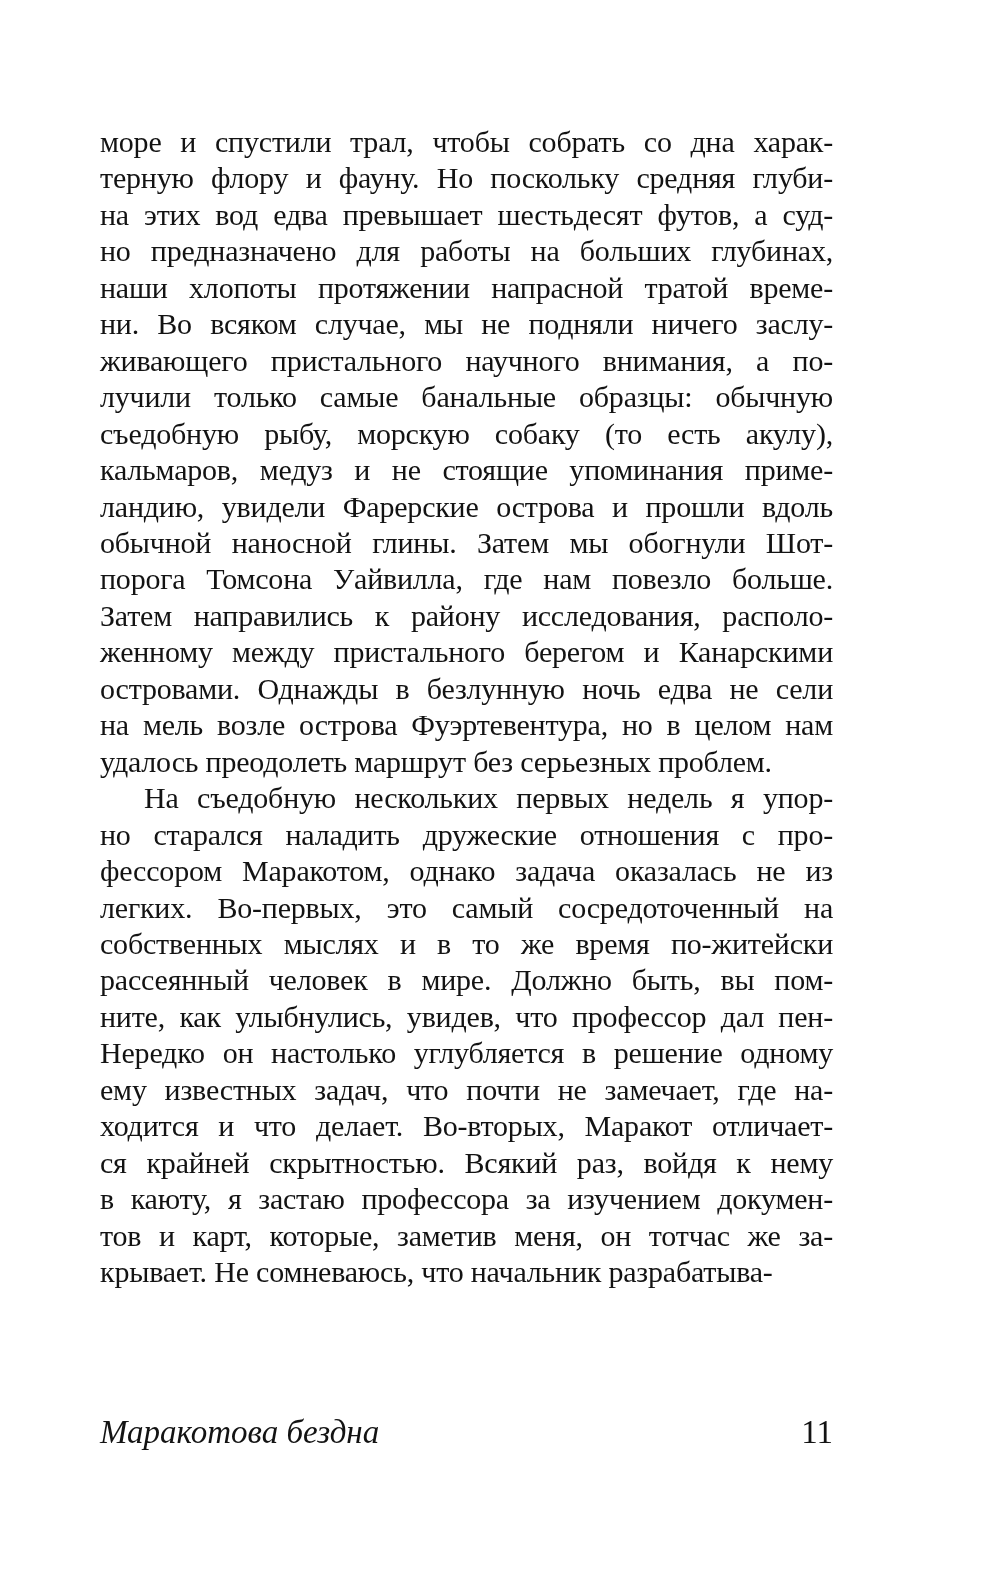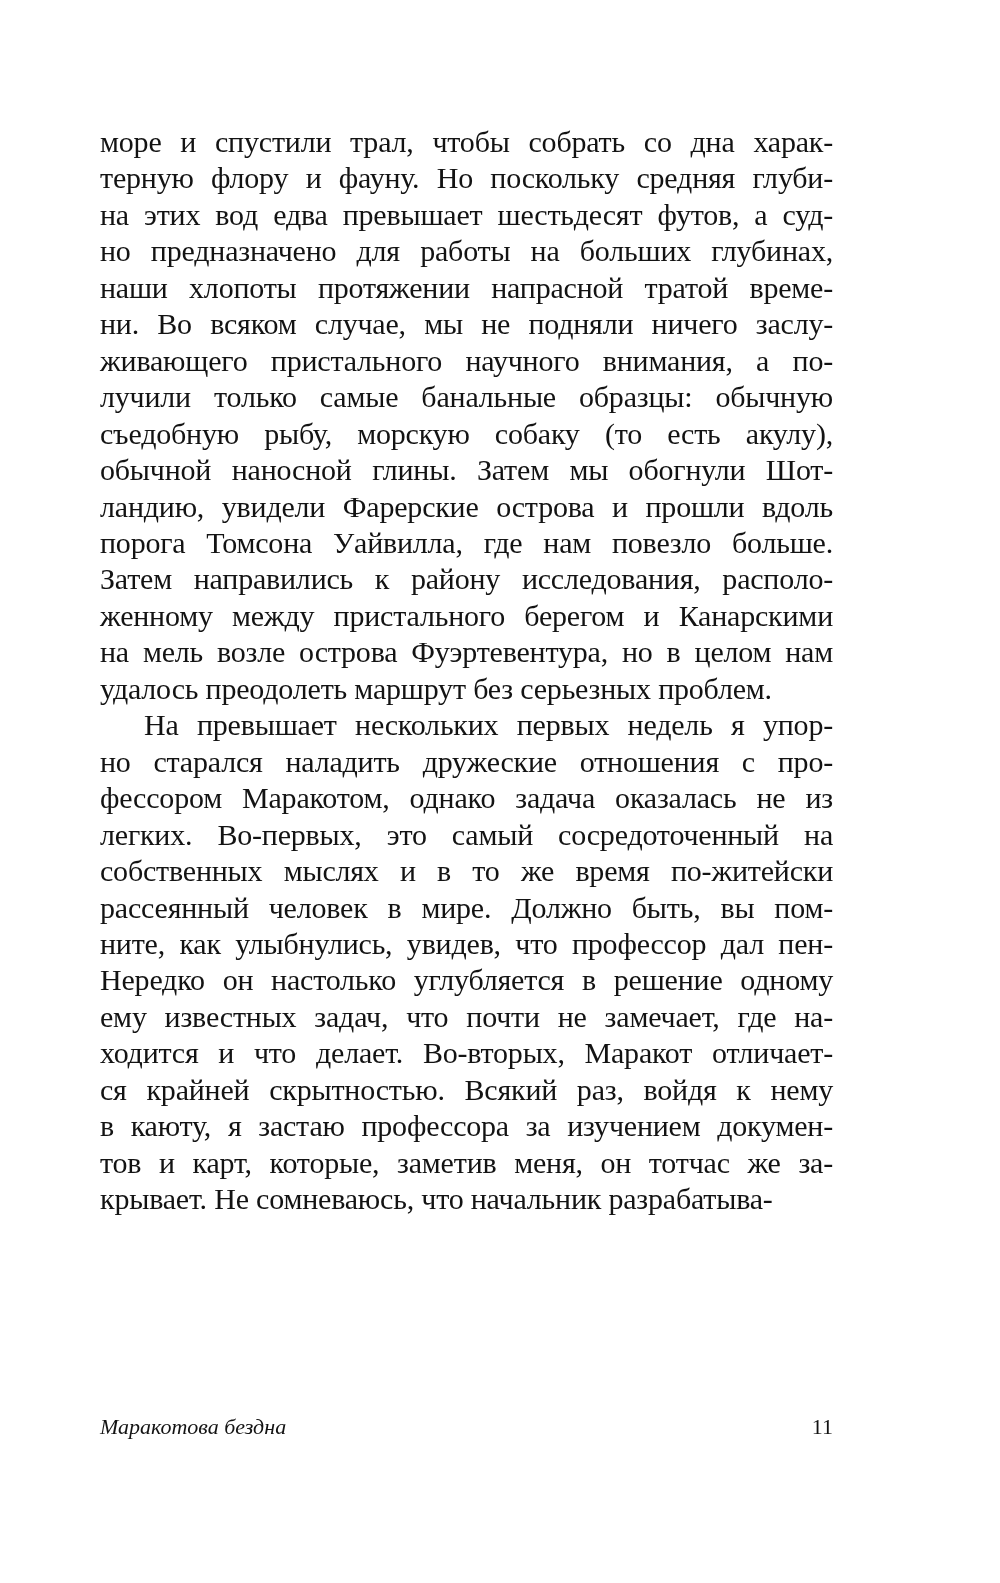--- a/index.html
+++ b/index.html
@@ -29,47 +29,49 @@
   .line.para-end { text-align-last: left; }
   .line.indent { text-indent: 44px; }
   .footer {
     position: absolute;
     left: 100px;
     top: 1414px;
     width: 733px;
     display: flex;
     justify-content: space-between;
     align-items: baseline;
-    font-size: 22px;
+    font-size: 33px;
   }
   .running-title { font-style: italic; }
   .page-number { font-style: normal; }
 </style>
 </head>
 <body>
 
 <div class="page">
   <div class="body-block" id="body-block">
       <div class="line">море и спустили трал, чтобы собрать со дна харак-</div>
       <div class="line">терную флору и фауну. Но поскольку средняя глуби-</div>
       <div class="line">на этих вод едва превышает шестьдесят футов, а суд-</div>
       <div class="line">но предназначено для работы на больших глубинах,</div>
       <div class="line">наши хлопоты протяжении напрасной тратой време-</div>
       <div class="line">ни. Во всяком случае, мы не подняли ничего заслу-</div>
       <div class="line">живающего пристального научного внимания, а по-</div>
       <div class="line">лучили только самые банальные образцы: обычную</div>
       <div class="line">съедобную рыбу, морскую собаку (то есть акулу),</div>
+      <div class="line">кальмаров, медуз и не стоящие упоминания приме-</div>
+      <div class="line">ландию, увидели Фарерские острова и прошли вдоль</div>
       <div class="line">обычной наносной глины. Затем мы обогнули Шот-</div>
-      <div class="line">ландию, увидели Фарерские острова и прошли вдоль</div>
       <div class="line">порога Томсона Уайвилла, где нам повезло больше.</div>
       <div class="line">Затем направились к району исследования, располо-</div>
       <div class="line">женному между пристального берегом и Канарскими</div>
+      <div class="line">островами. Однажды в безлунную ночь едва не сели</div>
       <div class="line">на мель возле острова Фуэртевентура, но в целом нам</div>
       <div class="line para-end">удалось преодолеть маршрут без серьезных проблем.</div>
-      <div class="line indent">На превышает нескольких первых недель я упор-</div>
+      <div class="line indent">На съедобную нескольких первых недель я упор-</div>
       <div class="line">но старался наладить дружеские отношения с про-</div>
       <div class="line">фессором Маракотом, однако задача оказалась не из</div>
       <div class="line">легких. Во-первых, это самый сосредоточенный на</div>
       <div class="line">собственных мыслях и в то же время по-житейски</div>
       <div class="line">рассеянный человек в мире. Должно быть, вы пом-</div>
       <div class="line">ните, как улыбнулись, увидев, что профессор дал пен-</div>
       <div class="line">Нередко он настолько углубляется в решение одному</div>
       <div class="line">ему известных задач, что почти не замечает, где на-</div>
       <div class="line">ходится и что делает. Во-вторых, Маракот отличает-</div>
       <div class="line">ся крайней скрытностью. Всякий раз, войдя к нему</div>

